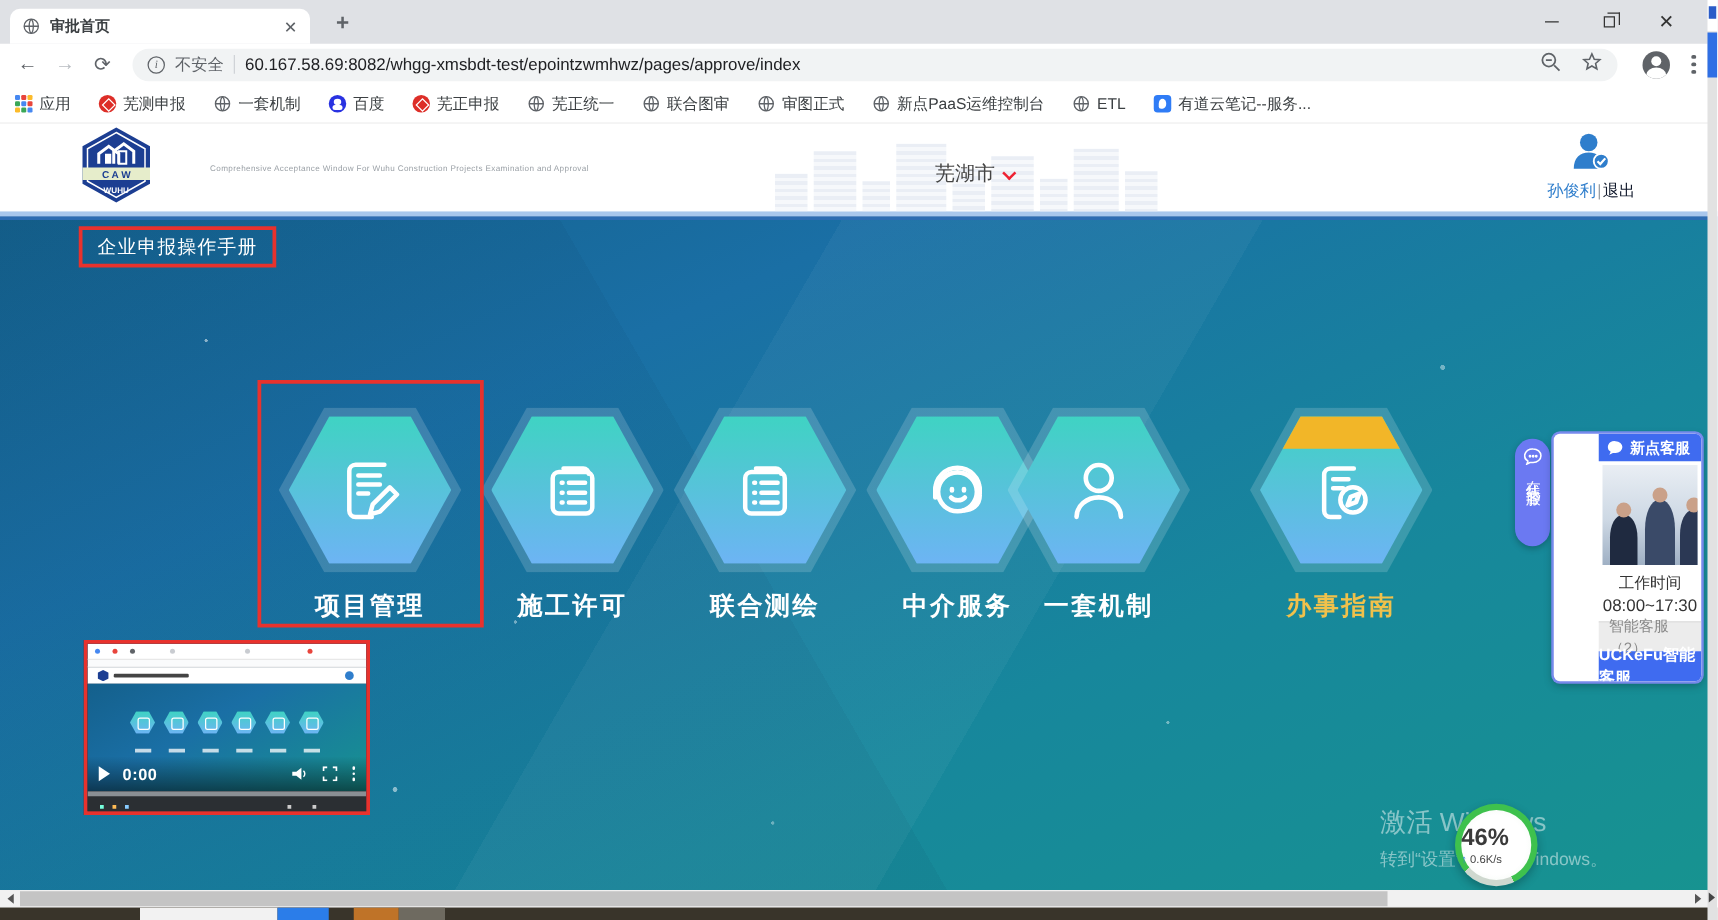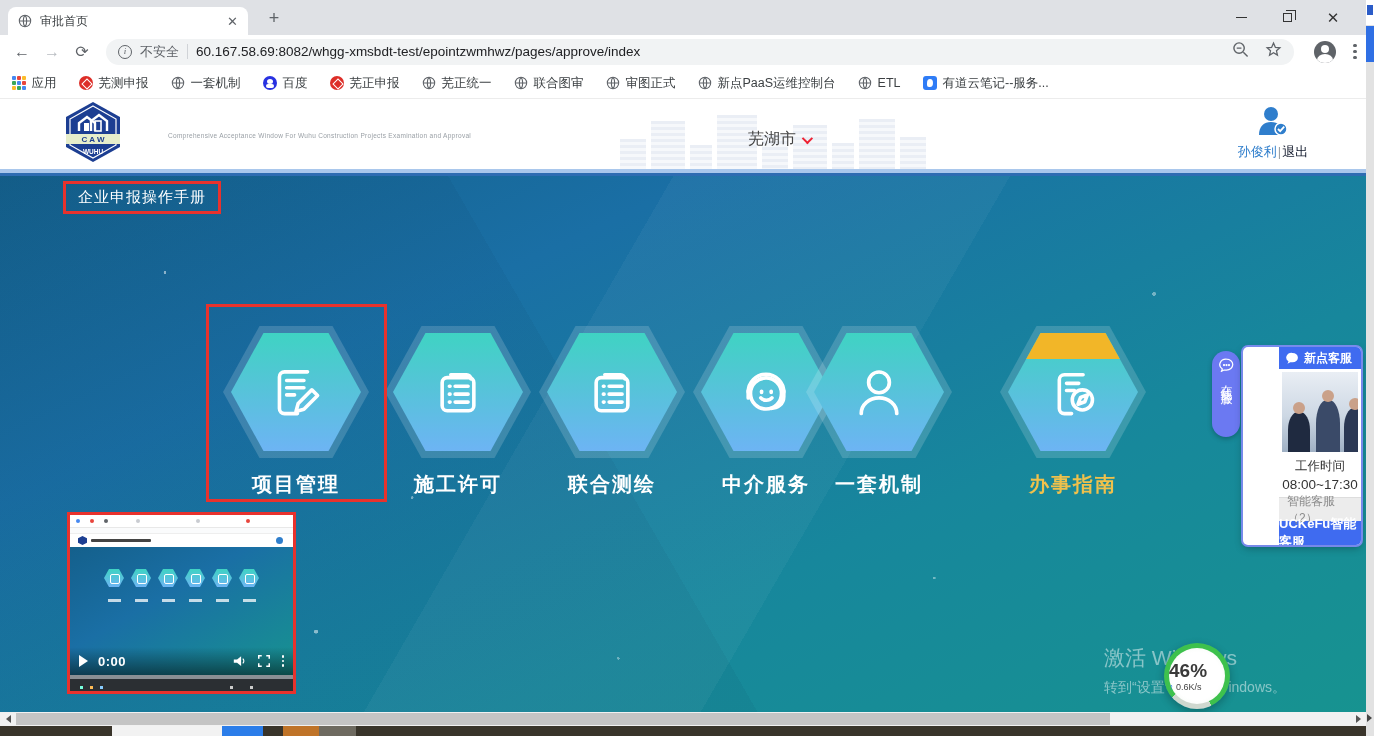--- a/index.html
+++ b/index.html
@@ -1,21 +1,21 @@
 <!DOCTYPE html>
 <html><head>
 <meta charset="utf-8">
 <style>
   * { margin:0; padding:0; box-sizing:border-box; }
   html,body { width:1374px; height:736px; overflow:hidden; }
   body { font-family:"Liberation Sans","DejaVu Sans",sans-serif; }
   .stage { position:relative; width:1374px; height:736px; background:#fff; overflow:hidden; }
 
   
-  .tabbar { position:relative; height:35px; background:#dfe1e5; }
+  .tabbar { position:relative; height:35px; background:#dfe1e5;font-weight:bold; }
   .tab { position:absolute; left:8px; top:7px; width:240px; height:28px; background:#fff;
          border-radius:8px 8px 0 0; display:flex; align-items:center; padding:0 10px; gap:8px; }
   .favicon-globe svg, .ico-globe svg { display:block; }
   .tab-title { flex:1; font-size:12px; color:#3c4043; white-space:nowrap; overflow:hidden; }
   .tab-close { color:#5f6368; font-size:13px; line-height:1; cursor:pointer; }
   .newtab-btn { position:absolute; left:262px; top:6px; width:24px; height:24px; color:#5f6368;
                 font-size:18px; display:flex; align-items:center; justify-content:center; }
   .win-controls { position:absolute; right:18px; top:0; height:35px; display:flex; }
   .win-btn { width:46px; height:35px; display:flex; align-items:center; justify-content:center; color:#202124; }
   .glyph-min { display:block; width:11px; border-top:1.5px solid #333; }
@@ -108,21 +108,21 @@
          clip-path:polygon(25% 0,75% 0,100% 50%,75% 100%,25% 100%,0 50%);
          background:linear-gradient(180deg,#3fd3c3 0%,#55c4d8 45%,#6db4f4 100%);
          display:flex; align-items:center; justify-content:center; }
   .gold-band { position:absolute; left:0; right:0; top:0; height:26px; background:#f2b628; }
   .hex svg { position:relative; z-index:2; }
   .module-label { margin-top:13px; font-size:20px; font-weight:bold; color:#fff; letter-spacing:2px; }
   .module-label.gold { color:#f0c14b; }
   .annotation-box { position:absolute; border:3px solid #e8322d; pointer-events:none; }
 
   
-  .video { position:absolute; left:67px; top:336px; width:229px; height:182px; border:3px solid #e8322d;
+  .video { position:absolute; left:67px; top:336px; width:229px; height:140px; border:3px solid #e8322d;
            background:#0e2b44; overflow:hidden; cursor:pointer; }
   .v-chrome { height:13px; background:#fff; border-bottom:1px solid #e8e8e8; position:relative; }
   .v-chrome i { position:absolute; left:6px; top:4px; width:4px; height:4px; border-radius:50%; background:#4688f1;
                 box-shadow:14px 0 0 #e8453c, 28px 0 0 #5f6368, 60px 0 0 #c9ccd1, 120px 0 0 #c9ccd1, 170px 0 0 #e8453c; }
   .v-bm { height:6px; background:#fafbfc; border-bottom:1px solid #eee; }
   .v-head { height:13px; background:#fff; position:relative; }
   .v-head i { position:absolute; left:8px; top:2px; width:9px; height:9px; background:#1c3e92;
               clip-path:polygon(50% 0,100% 25%,100% 75%,50% 100%,0 75%,0 25%); }
   .v-head b { position:absolute; left:21px; top:5px; width:60px; height:3px; background:#444; border-radius:1px; }
   .v-head u { position:absolute; right:10px; top:3px; width:7px; height:7px; border-radius:50%; background:#2f7ecc; }

